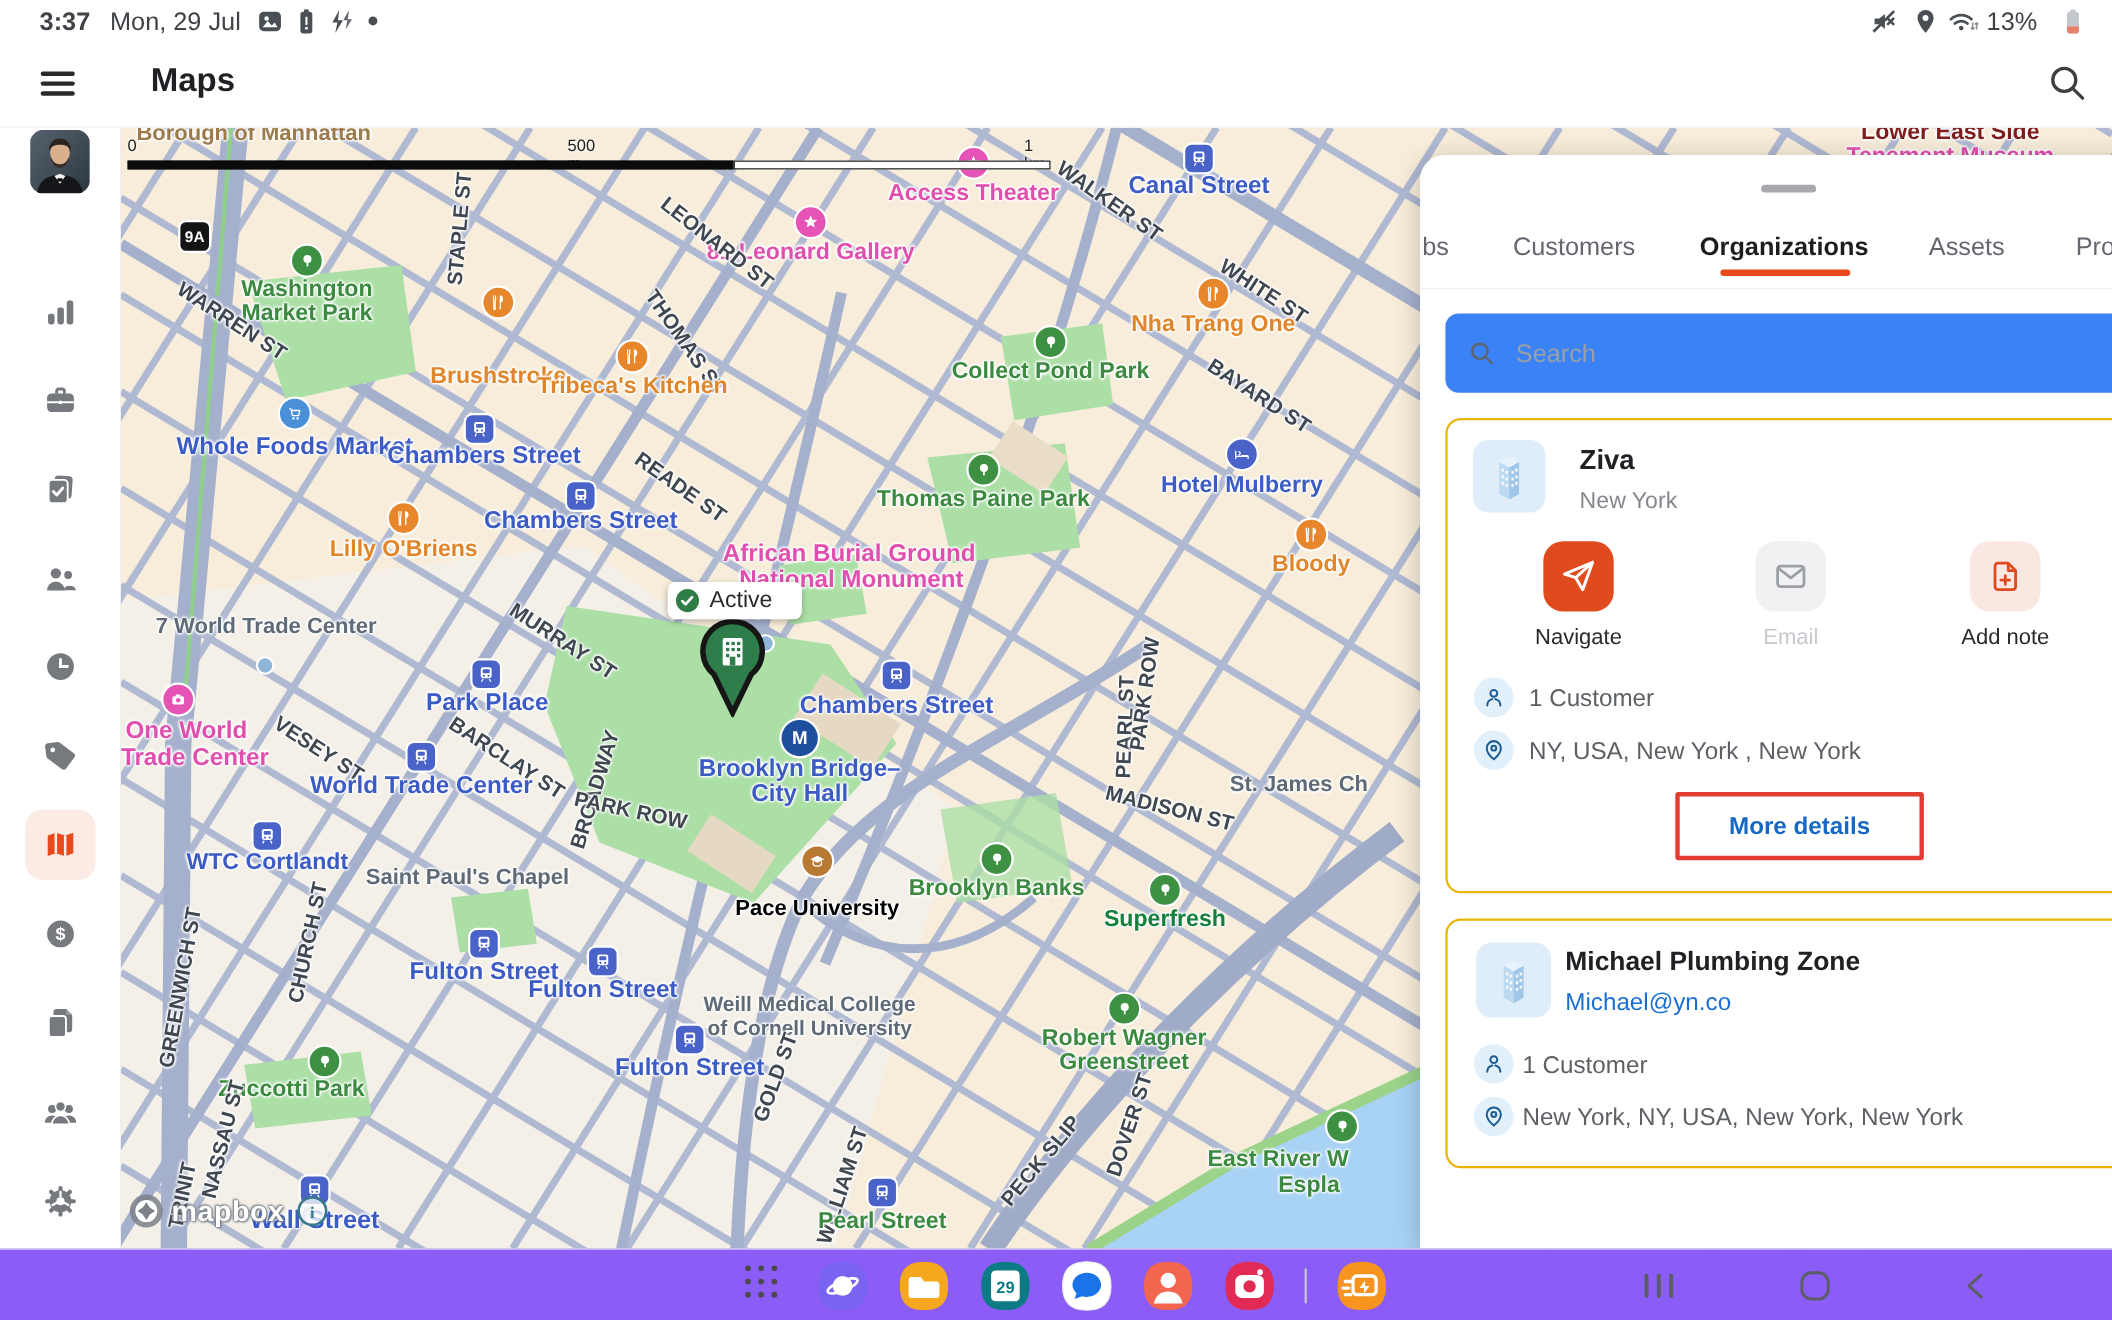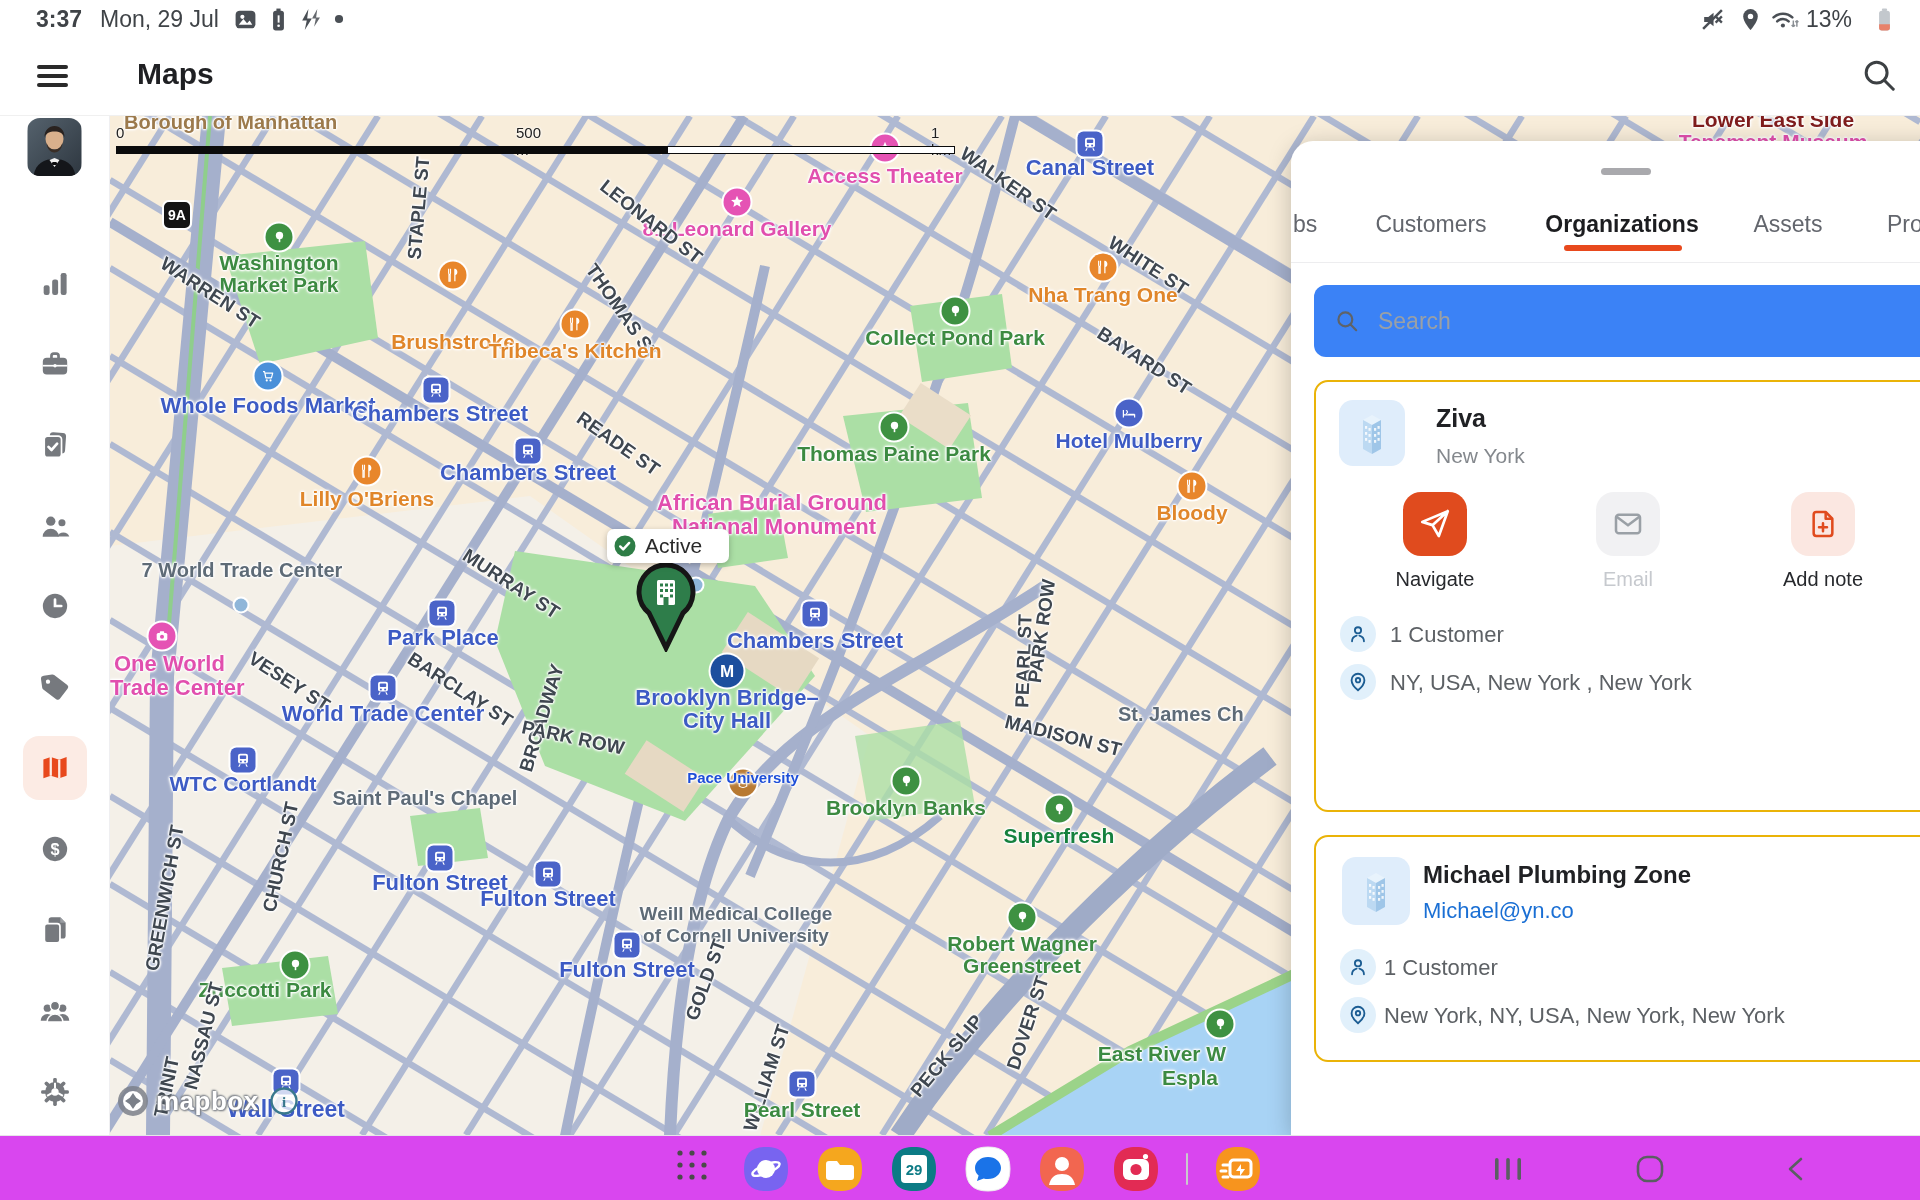--- a/index.html
+++ b/index.html
@@ -71,21 +71,21 @@
   .action.primary .sq{background:#e04b1e;}
   .action.disabled .sq{background:#f1f1f3;}
   .action.disabled .lbl{color:#c6c9ce;}
   .action.soft .sq{background:#fbe7e1;}
   .inforow-ico{position:absolute;width:36px;height:36px;border-radius:50%;background:#e1f0fb;display:flex;align-items:center;justify-content:center;}
   .inforow-txt{position:absolute;font-size:22px;color:#5d6165;}
   .more-box{position:absolute;left:207px;top:338px;width:226px;height:62px;border:4px solid #e23b32;border-radius:3px;
     display:flex;align-items:center;justify-content:center;cursor:pointer;}
   .more-txt{font-size:22px;font-weight:700;color:#1668c4;}
   
-  .taskbar{position:absolute;left:0;top:1135px;width:1920px;height:65px;background:#d946ef;border-top:1px solid #e6e6e8;z-index:41;}
+  .taskbar{position:absolute;left:0;top:1135px;width:1920px;height:65px;background:#8b5cf6;border-top:1px solid #e6e6e8;z-index:41;}
   .dock{position:absolute;left:668px;top:0;height:65px;display:flex;align-items:center;gap:26px;}
   .dock-app{width:48px;height:48px;cursor:pointer;}
   .dock-sep{width:2px;height:32px;background:#c9c9cc;border-radius:1px;}
   .grid-dots{width:40px;height:40px;margin:0 4px;}
   .navkeys{position:absolute;right:0;top:0;height:65px;width:500px;}
   .navkey{position:absolute;top:12px;width:44px;height:42px;display:flex;align-items:center;justify-content:center;cursor:pointer;}
 </style>
 </head>
 <body>
 
@@ -651,21 +651,21 @@
         <span class="map-label" style="left: 705px; top: 525px; color: rgb(61, 91, 196); font-size: 22px;">Chambers Street</span>
         <span class="map-label start" style="left: 1790px; top: 522px; color: rgb(217, 48, 37); font-size: 18px;">rne</span>
         <span class="map-label" style="left: 273px; top: 598px; color: rgb(61, 91, 196); font-size: 22px;">World Trade Center</span>
         <span class="map-label" style="left: 617px; top: 582px; color: rgb(61, 91, 196); font-size: 22px;">Brooklyn Bridge–</span>
         <span class="map-label" style="left: 617px; top: 605px; color: rgb(61, 91, 196); font-size: 22px;">City Hall</span>
         <span class="map-label" style="left: 953px; top: 620px; color: rgb(63, 71, 80); font-size: 19px; transform: translate(-50%, -50%) rotate(14deg);">MADISON ST</span>
         <span class="map-label start" style="left: 1008px; top: 598px; color: rgb(94, 107, 119); font-size: 20px;">St. James Ch</span>
         <span class="map-label" style="left: 133px; top: 668px; color: rgb(61, 91, 196); font-size: 21px;">WTC Cortlandt</span>
         <span class="map-label" style="left: 315px; top: 682px; color: rgb(94, 107, 119); font-size: 20px;">Saint Paul's Chapel</span>
         <span class="map-label" style="left: 463px; top: 622px; color: rgb(63, 71, 80); font-size: 19px; transform: translate(-50%, -50%) rotate(12deg);">PARK ROW</span>
-        <span class="map-label" style="left: 633px; top: 661px; color: #1d4ed8; font-size: 15px;">Pace University</span>
+        <span class="map-label" style="left: 633px; top: 710px; color: #000000; font-size: 20px;">Pace University</span>
         <span class="map-label" style="left: 796px; top: 692px; color: rgb(60, 138, 65); font-size: 21px;">Brooklyn Banks</span>
         <span class="map-label" style="left: 171px; top: 741px; color: rgb(63, 71, 80); font-size: 19px; transform: translate(-50%, -50%) rotate(-78deg);">CHURCH ST</span>
         <span class="map-label" style="left: 55px; top: 782px; color: rgb(63, 71, 80); font-size: 19px; transform: translate(-50%, -50%) rotate(-80deg);">GREENWICH ST</span>
         <span class="map-label" style="left: 949px; top: 720px; color: #15803d; font-size: 21px;">Superfresh</span>
         <span class="map-label" style="left: 330px; top: 767px; color: rgb(61, 91, 196); font-size: 22px;">Fulton Street</span>
         <span class="map-label" style="left: 438px; top: 783px; color: rgb(61, 91, 196); font-size: 22px;">Fulton Street</span>
         <span class="map-label" style="left: 626px; top: 798px; color: rgb(94, 107, 119); font-size: 19px;">Weill Medical College</span>
         <span class="map-label" style="left: 626px; top: 820px; color: rgb(94, 107, 119); font-size: 19px;">of Cornell University</span>
         <span class="map-label start" style="left: 1793px; top: 637px; color: rgb(60, 138, 65); font-size: 18px;">Flo</span>
         <span class="map-label start" style="left: 1793px; top: 662px; color: rgb(60, 138, 65); font-size: 18px;">rou</span>
@@ -812,20 +812,23 @@
         </div>
       <div class="inforow-txt" style="left:74px;top:240px">1 Customer</div>
       <div class="inforow-ico" style="left:24px;top:282px">
           <svg width="22" height="22" viewBox="0 0 24 24">
             <path d="M12 21s-7-5.7-7-11a7 7 0 0 1 14 0c0 5.3-7 11-7 11z" stroke="#1c5d93" stroke-width="2" fill="none"></path>
             <circle cx="12" cy="10" r="2.4" stroke="#1c5d93" stroke-width="2" fill="none"></circle>
           </svg>
         </div>
       <div class="inforow-txt" style="left:74px;top:288px">NY, USA, New York , New York</div>
 
+      <div class="more-box">
+        <span class="more-txt">More details</span>
+      </div>
     </div>
 
     <div class="card card2">
       <div class="org-avatar" style="left:26px;top:20px;width:68px;height:68px">
         <svg width="46" height="48" viewBox="0 0 46 48">
           <polygon points="14,11 23,6 32,11 23,16" fill="#e8f3fc"></polygon>
           <polygon points="14,11 23,16 23,45 14,40" fill="#bcd9f2"></polygon>
           <polygon points="23,16 32,11 32,40 23,45" fill="#9fc6e8"></polygon>
           <g fill="#fff" opacity=".85">
               <rect x="16" y="17" width="2.2" height="2.8"></rect>

